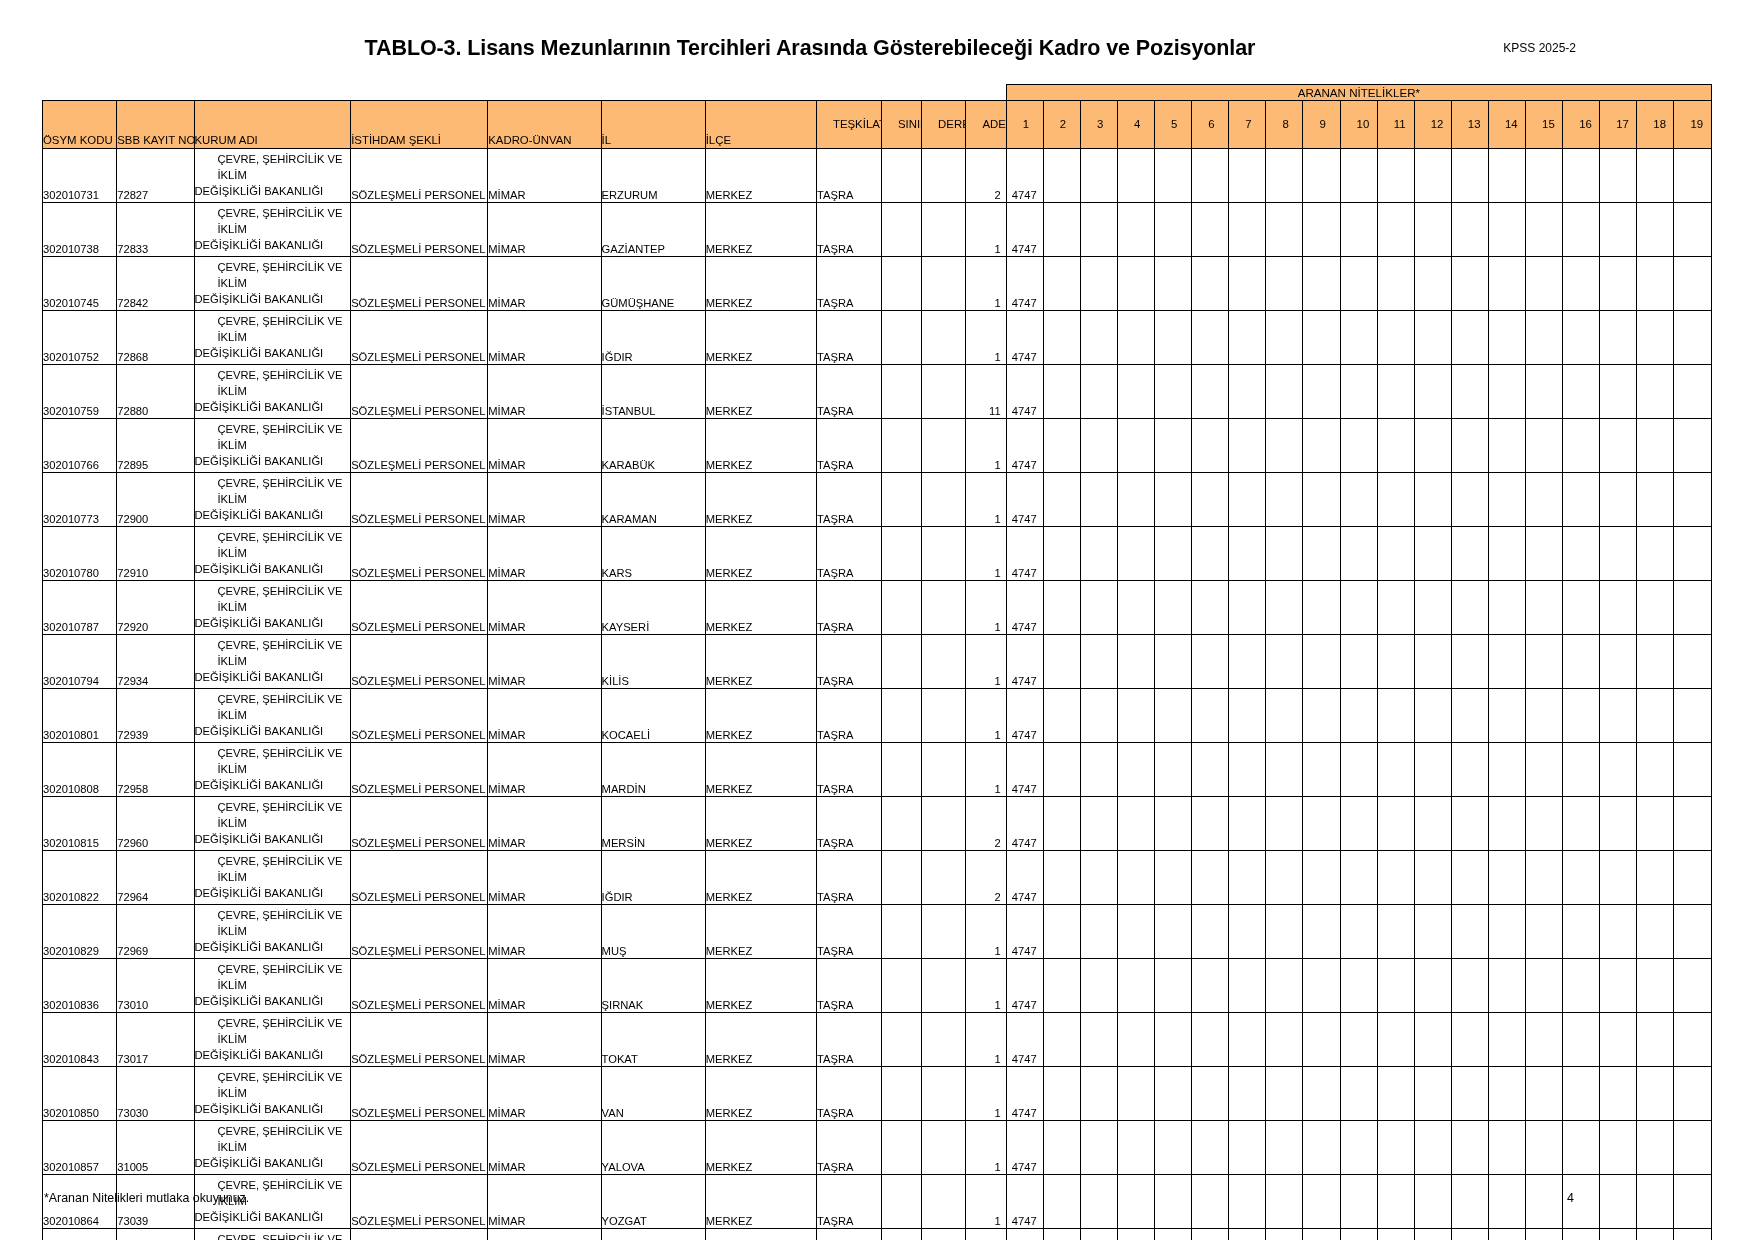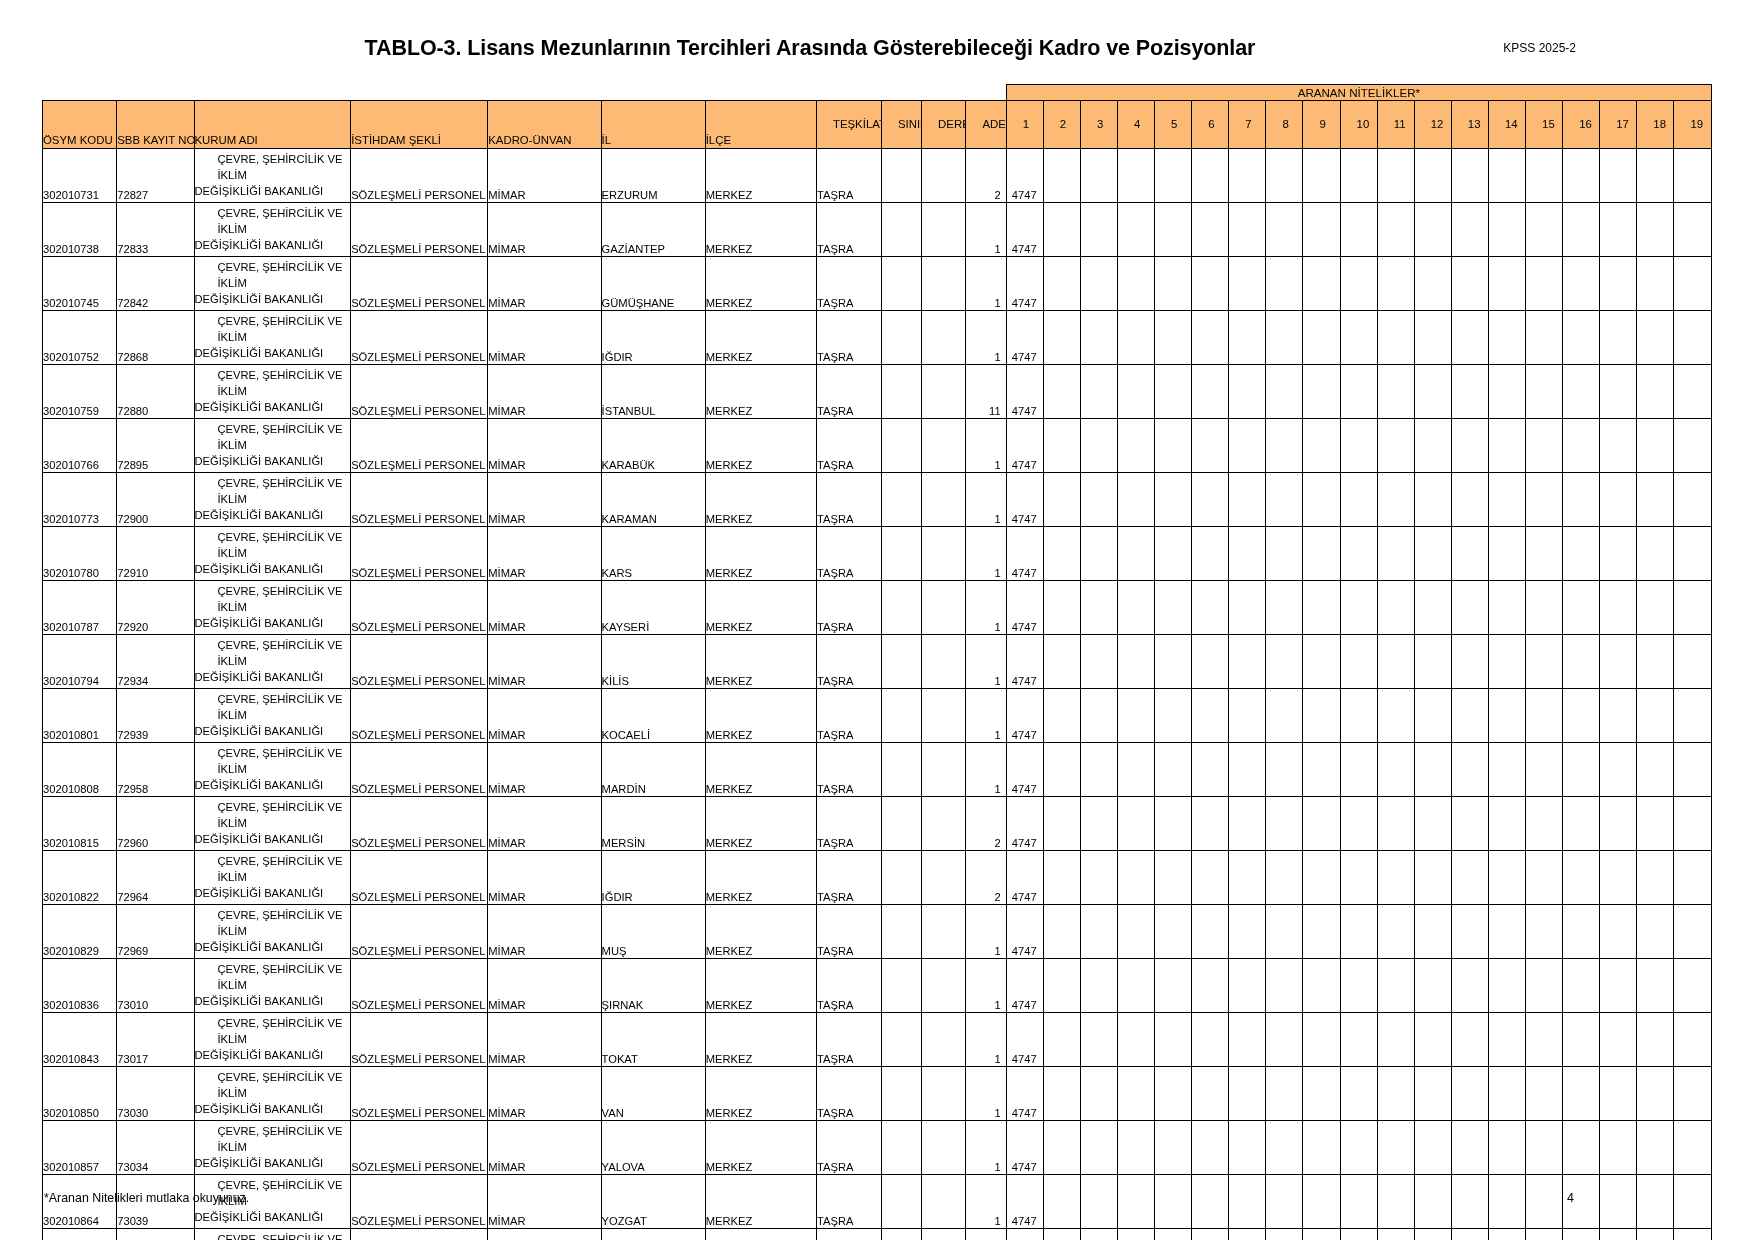--- a/index.html
+++ b/index.html
@@ -852,21 +852,21 @@
             <td class="cell qual"></td>
             <td class="cell qual"></td>
             <td class="cell qual"></td>
             <td class="cell qual"></td>
             <td class="cell qual"></td>
             <td class="cell qual"></td>
             <td class="cell qual"></td>
           </tr>
           <tr>
             <td class="cell">302010857</td>
-            <td class="cell">73034</td>
+            <td class="cell">31005</td>
             <td class="cell two-line">
               <span class="ln ln1">ÇEVRE, ŞEHİRCİLİK VE İKLİM</span>
               <span class="ln">DEĞİŞİKLİĞİ BAKANLIĞI</span>
             </td>
             <td class="cell">SÖZLEŞMELİ PERSONEL</td>
             <td class="cell">MİMAR</td>
             <td class="cell">YALOVA</td>
             <td class="cell">MERKEZ</td>
             <td class="cell">TAŞRA</td>
             <td class="cell"></td>

